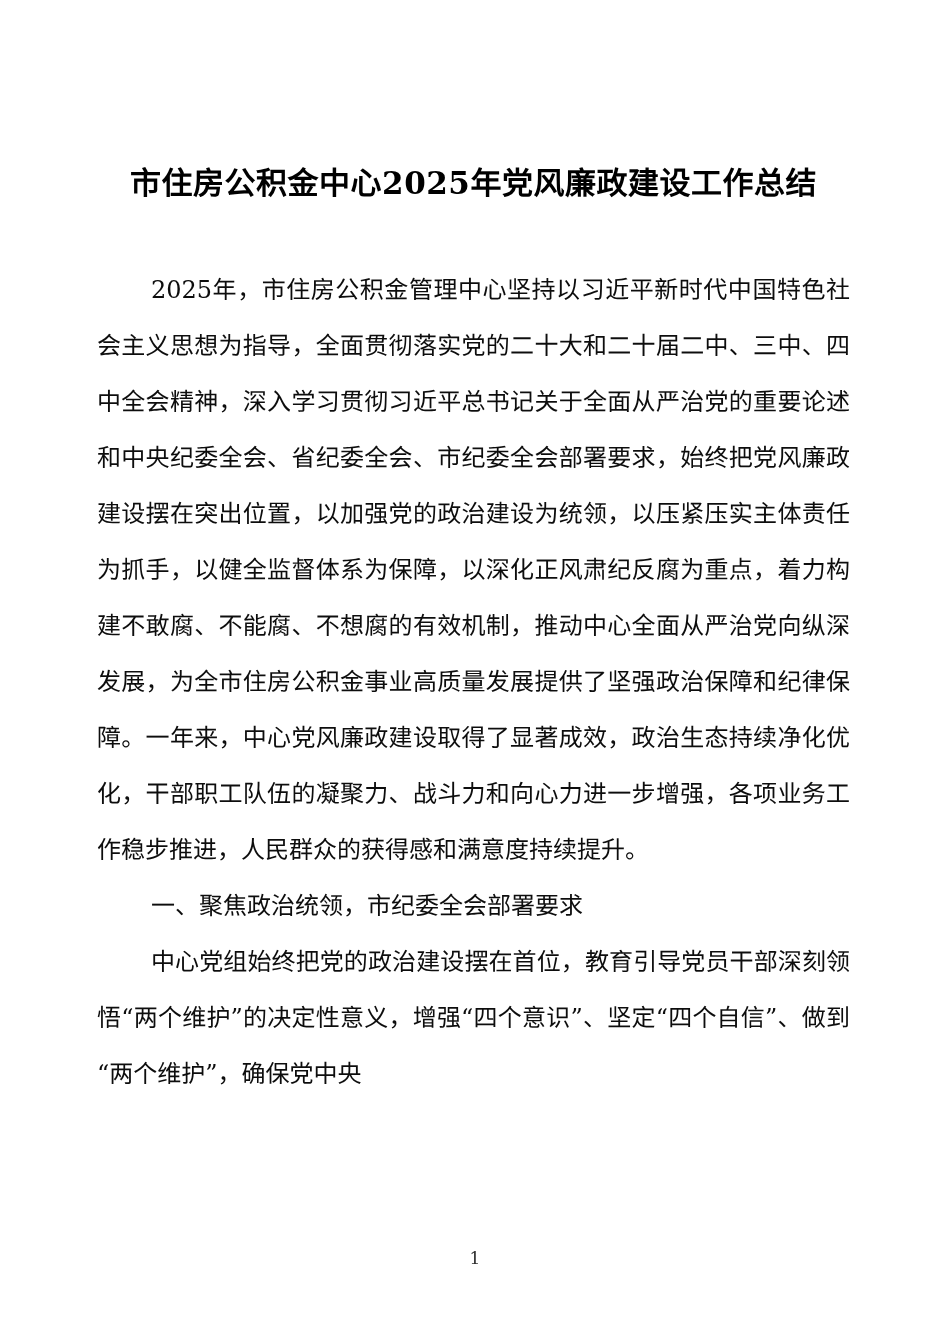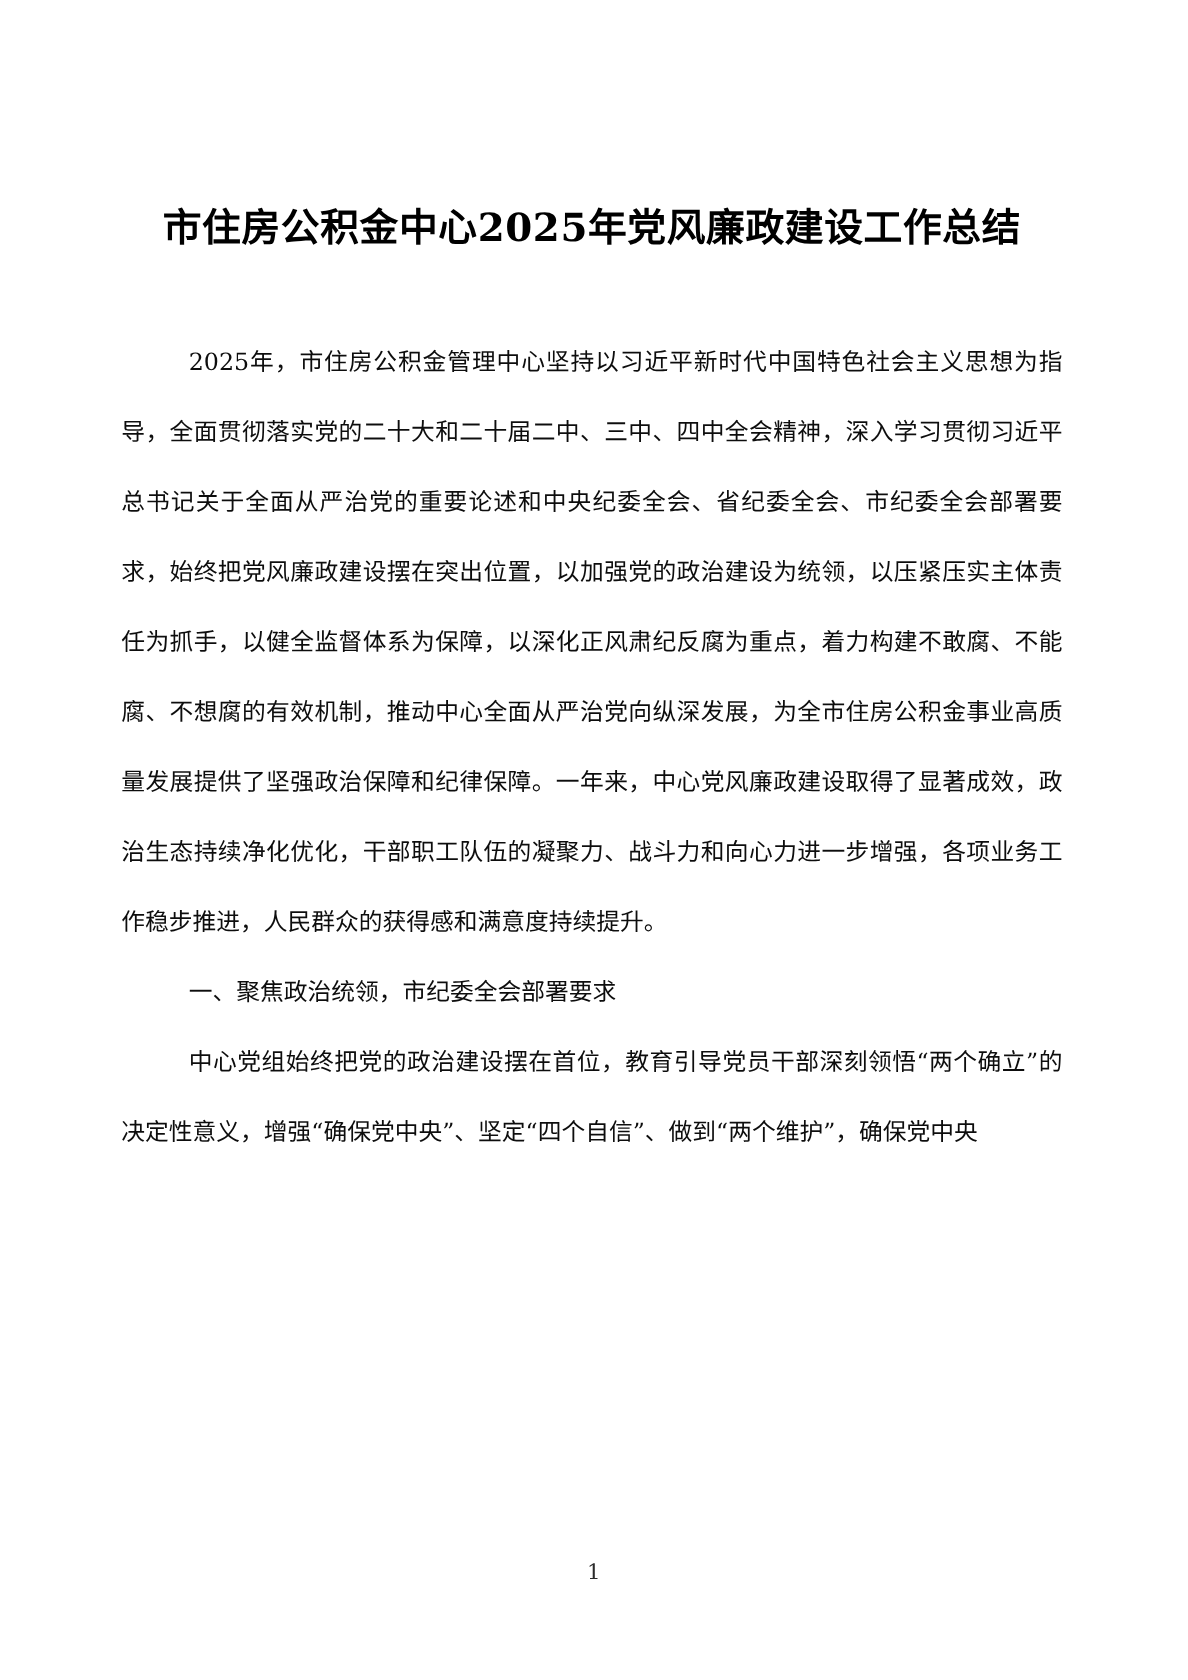--- a/index.html
+++ b/index.html
@@ -38,21 +38,21 @@
     margin: 0;
     padding-top: 160px;
     padding-bottom: 0;
     word-break: break-all;
   }
 
   
   .para {
     font-family: "DejaVu Serif", "Liberation Serif", serif;
     font-weight: normal;
-    font-size: 19px;
+    font-size: 24px;
     line-height: 56px;
     color: #0d0d0d;
     text-align: justify;
     text-justify: inter-character;
     text-align-last: left;
     margin: 0;
     text-indent: 54px;
     word-break: break-all;
     letter-spacing: 0;
   }
@@ -86,19 +86,19 @@
   <div class="page-body">
 
     <h1 class="doc-title">市住房公积金中心2025年党风廉政建设工作总结</h1>
 
     <div class="lead-gap"></div>
 
     <p class="para">2025年，市住房公积金管理中心坚持以习近平新时代中国特色社会主义思想为指导，全面贯彻落实党的二十大和二十届二中、三中、四中全会精神，深入学习贯彻习近平总书记关于全面从严治党的重要论述和中央纪委全会、省纪委全会、市纪委全会部署要求，始终把党风廉政建设摆在突出位置，以加强党的政治建设为统领，以压紧压实主体责任为抓手，以健全监督体系为保障，以深化正风肃纪反腐为重点，着力构建不敢腐、不能腐、不想腐的有效机制，推动中心全面从严治党向纵深发展，为全市住房公积金事业高质量发展提供了坚强政治保障和纪律保障。一年来，中心党风廉政建设取得了显著成效，政治生态持续净化优化，干部职工队伍的凝聚力、战斗力和向心力进一步增强，各项业务工作稳步推进，人民群众的获得感和满意度持续提升。</p>
 
     <p class="para section-heading">一、聚焦政治统领，市纪委全会部署要求</p>
 
-    <p class="para">中心党组始终把党的政治建设摆在首位，教育引导党员干部深刻领悟“两个确立”的决定性意义，增强“确保党中央”、坚定“四个自信”、做到“两个维护”，确保党中央</p>
+    <p class="para">中心党组始终把党的政治建设摆在首位，教育引导党员干部深刻领悟“两个维护”的决定性意义，增强“四个意识”、坚定“四个自信”、做到“两个维护”，确保党中央</p>
 
   </div>
 
   <div class="page-number">1</div>
 
 </div>
 
 </body></html>

